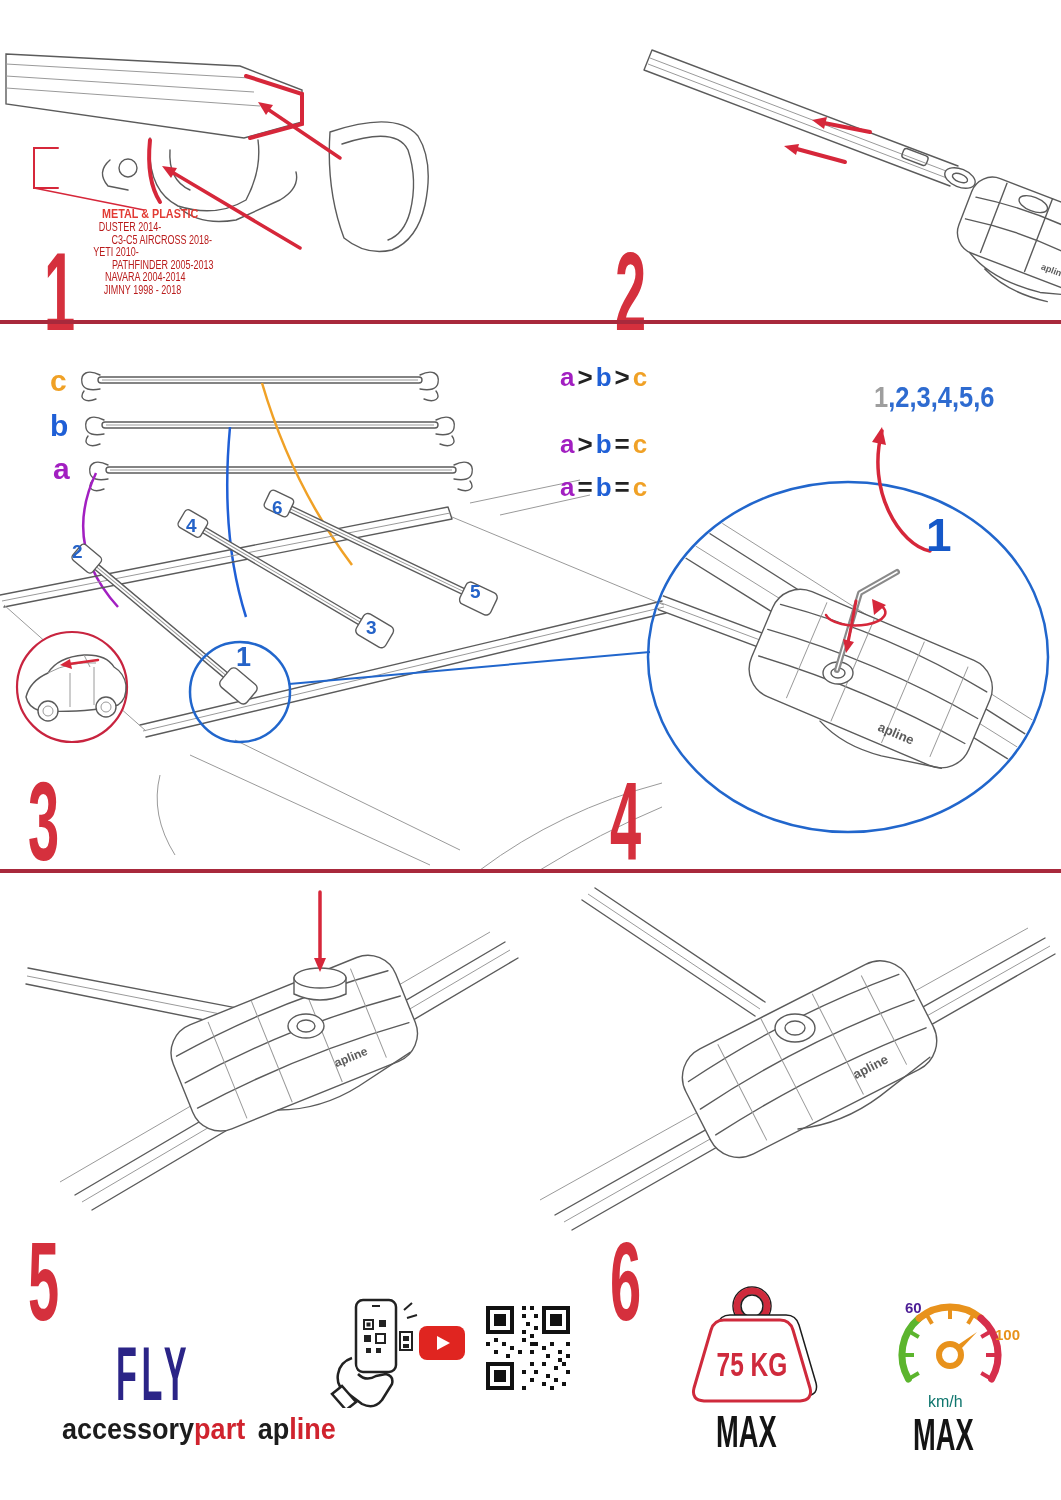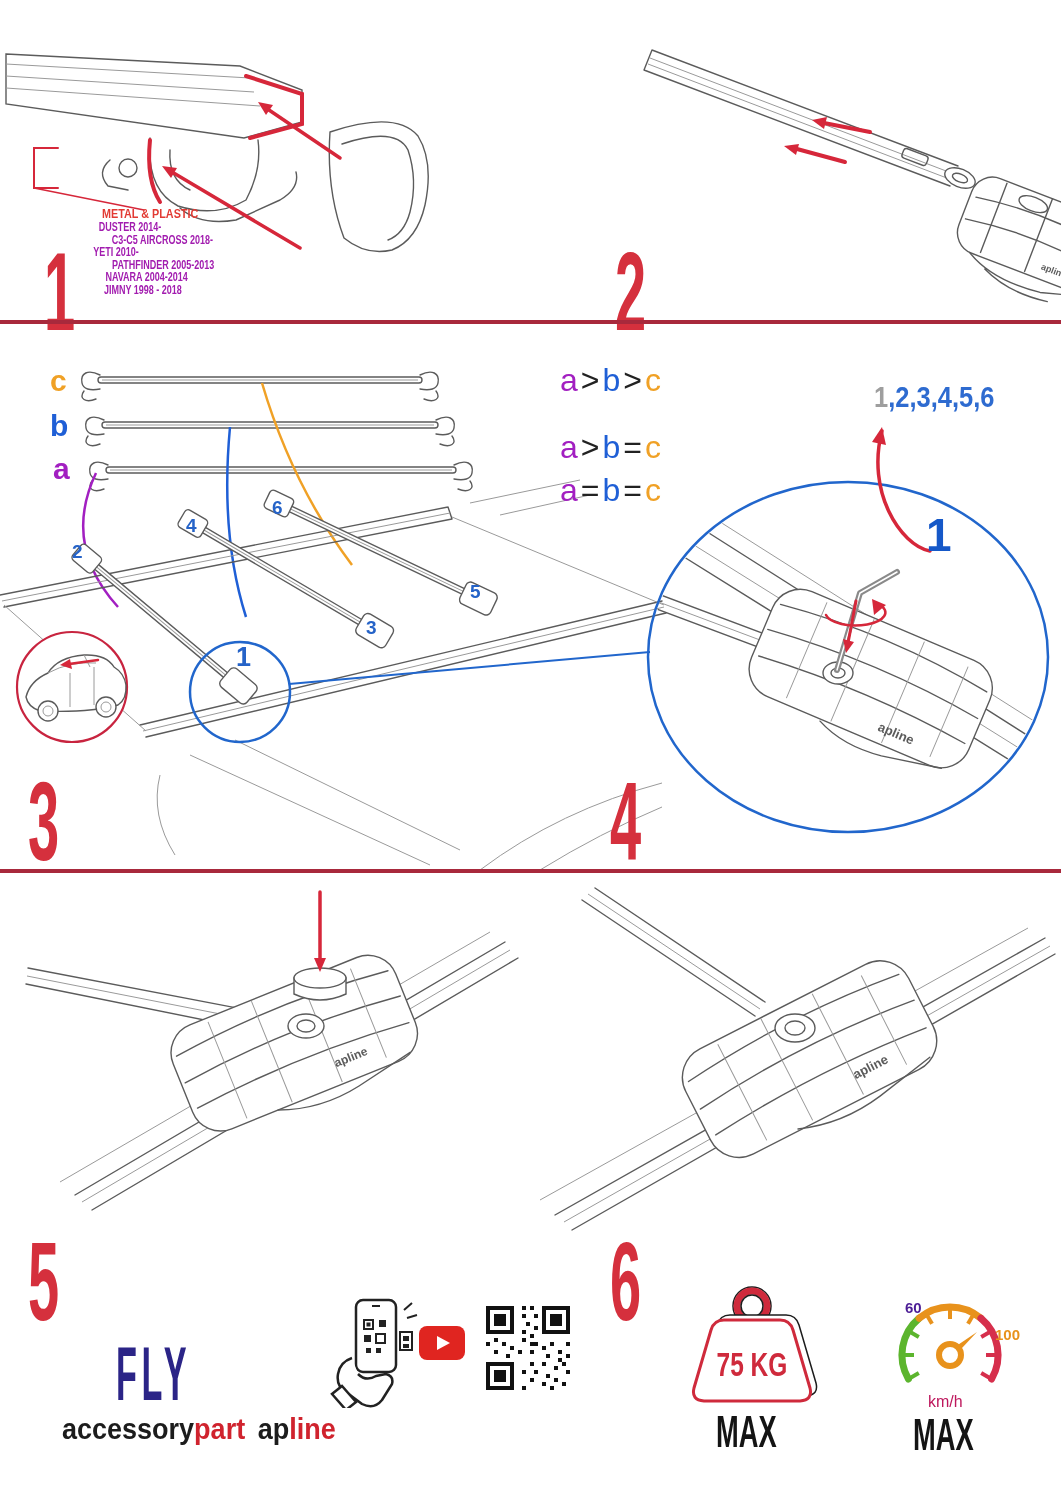--- a/index.html
+++ b/index.html
@@ -6,46 +6,46 @@
   #sheet{position:relative;width:1061px;height:1500px;background:#ffffff;overflow:hidden;
          font-family:"Liberation Sans",sans-serif;}
   .abs{position:absolute;}
   .divider{position:absolute;left:0;width:1061px;height:4px;background:#a8293c;}
   
   .step-num{position:absolute;color:#d5303d;font-weight:bold;font-size:112px;line-height:1;
             transform:scaleX(0.5);transform-origin:left top;letter-spacing:0;}
   
   .p1text{position:absolute;left:78px;top:206px;width:156px;}
   .p1head{color:#e23a33;font-weight:bold;font-size:13.5px;line-height:15px;}
-  .p1model{color:#a21caf;font-weight:bold;font-size:12px;line-height:12.5px;}
+  .p1model{color:#b91c1c;font-weight:normal;font-size:12px;line-height:12.5px;}
   .cond{display:inline-block;transform:scaleX(0.75);transform-origin:100% 50%;white-space:nowrap;}
   
   .bar-label{position:absolute;font-size:30px;font-weight:bold;line-height:1;}
   .col-a{color:#a21fc1}.col-b{color:#1f5fd6}.col-c{color:#f0a126}.col-op{color:#222222}
   
-  .formula{position:absolute;left:560px;font-size:32px;font-weight:normal;letter-spacing:3px;line-height:1;}
+  .formula{position:absolute;left:560px;font-size:26px;font-weight:bold;letter-spacing:3px;line-height:1;}
   
   .sequence{position:absolute;left:874px;top:380px;font-size:30px;font-weight:bold;
             transform:scaleX(0.85);transform-origin:left top;white-space:nowrap;}
   .seq-first{color:#9e9e9e}.seq-rest{color:#2e6bd0}
   
   .roof-num{position:absolute;color:#2563c8;font-weight:bold;font-size:19px;line-height:1;}
   .roof-num-big{font-size:27px;}
   .callout-1{position:absolute;left:926px;top:512px;color:#1558c8;font-weight:bold;font-size:46px;line-height:1;}
   
   .fly{position:absolute;left:116px;top:1336px;color:#2b2487;font-size:76px;font-weight:bold;line-height:1;
        letter-spacing:10px;transform:scaleX(0.45);transform-origin:left top;}
   .brandline{position:absolute;left:62px;top:1414px;font-size:30px;font-weight:bold;line-height:1;
              transform:scaleX(0.9);transform-origin:left top;white-space:nowrap;}
   .t-black{color:#1c1c1c}.t-red{color:#d0232e}
   .gap{margin-left:14px;}
   .max-label{position:absolute;color:#141414;font-weight:bold;font-size:44px;line-height:1;
              transform:scaleX(0.62);transform-origin:left top;}
   .speed-lab{position:absolute;font-weight:bold;font-size:15px;line-height:1;}
-  .kmh{position:absolute;left:928px;top:1394px;color:#be185d;font-size:16px;line-height:1;}
+  .kmh{position:absolute;left:928px;top:1394px;color:#0f766e;font-size:16px;line-height:1;}
   
   .ln{fill:#ffffff;stroke:#5b5b5b;stroke-width:1.4;}
   .ln2{fill:none;stroke:#5b5b5b;stroke-width:1.4;stroke-linecap:round;stroke-linejoin:round;}
   .thin{fill:none;stroke:#9a9a9a;stroke-width:1;}
   .red{stroke:#d6273a;fill:none;stroke-linecap:round;}
   .redf{fill:#d6273a;stroke:none;}
   .blu{stroke:#2166cc;fill:none;}
   svg text{font-family:"Liberation Sans",sans-serif;}
 </style>
 </head>

